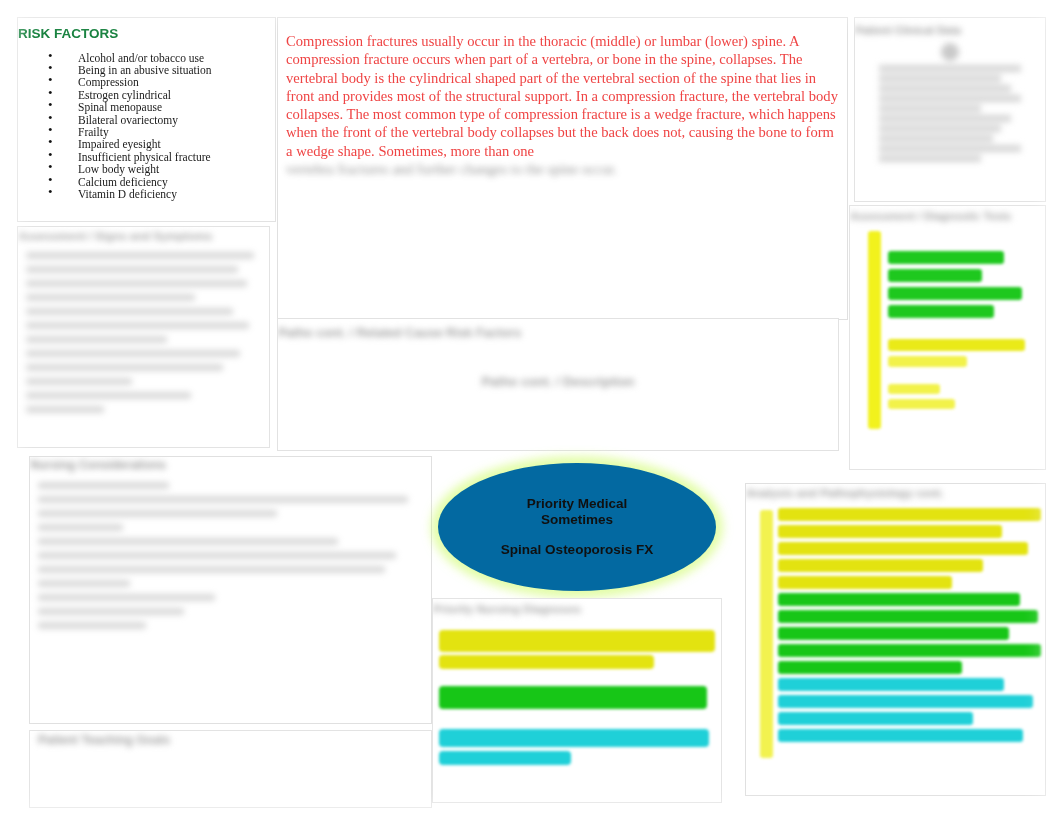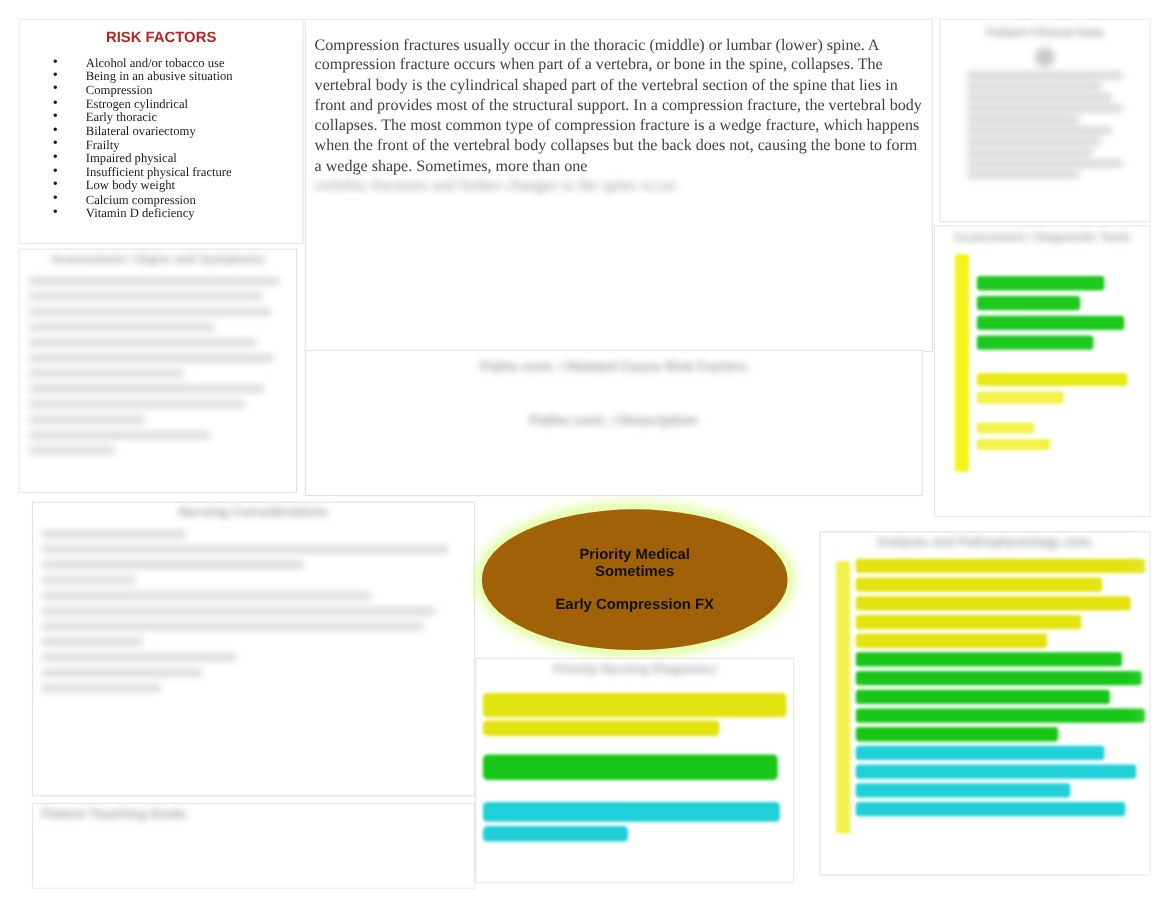--- a/index.html
+++ b/index.html
@@ -29,22 +29,21 @@
     position: absolute;
     background: #ffffff;
     border: 1px solid #d4d4d4;
     box-sizing: border-box;
     overflow: hidden;
   }
   .panel-title {
     font-family: "Liberation Sans", sans-serif;
     font-weight: bold;
     font-size: 13px;
-    text-align: center;
-    color: #b91c1c;
+    color: #15803d;
     line-height: 1.15;
   }
 
   
   .blur-sm  { filter: blur(1.6px); }
   .blur-md  { filter: blur(3.2px); }
 
   
   #risk-panel {
     left: 17px; top: 17px;
@@ -87,21 +86,21 @@
   #patho-panel .panel-title {
     margin-top: 13px;
     font-size: 13.5px;
     letter-spacing: .1px;
   }
   #patho-body {
     margin: 14px 8px 0 8px;
     font-family: "Liberation Serif", serif;
     font-size: 14.6px;
     line-height: 18.3px;
-    color: #404040;
+    color: #ef4444;
     text-align: left;
   }
   #patho-tail {
     margin: 0 8px;
     font-family: "Liberation Serif", serif;
     font-size: 14.6px;
     line-height: 18.3px;
     color: #3c3c3c;
     filter: blur(3.4px);
     opacity: .55;
@@ -231,21 +230,21 @@
     color: #a0a0a0;
     text-align: left;
     padding-left: 8px;
   }
 
   
   #dx-ellipse {
     position: absolute;
     left: 438px; top: 463px;
     width: 278px; height: 128px;
-    background: #a16207;
+    background: #0369a1;
     border-radius: 50%;
     display: flex;
     flex-direction: column;
     align-items: center;
     justify-content: center;
     box-shadow: 0 0 10px 7px rgba(204,252,98,.55);
   }
   #dx-ellipse .dx-line {
     font-family: "Liberation Sans", sans-serif;
     font-weight: bold;
@@ -318,27 +317,27 @@
 
   <div class="panel" id="risk-panel">
     <div class="panel-title">
       <div>RISK FACTORS</div>
     </div>
     <ul class="risk-list">
       <li>Alcohol and/or tobacco use</li>
       <li>Being in an abusive situation</li>
       <li>Compression</li>
       <li>Estrogen cylindrical</li>
-      <li>Early thoracic</li>
+      <li>Spinal menopause</li>
       <li>Bilateral ovariectomy</li>
       <li>Frailty</li>
-      <li>Impaired physical</li>
+      <li>Impaired eyesight</li>
       <li>Insufficient physical fracture</li>
       <li>Low body weight</li>
-      <li>Calcium compression</li>
+      <li>Calcium deficiency</li>
       <li>Vitamin D deficiency</li>
     </ul>
   </div>
 
   <div class="panel" id="patho-panel">
     <div id="patho-body">Compression fractures usually occur in the thoracic (middle) or lumbar (lower) spine. A compression fracture occurs when part of a vertebra, or bone in the spine, collapses. The vertebral body is the cylindrical shaped part of the vertebral section of the spine that lies in front and provides most of the structural support. In a compression fracture, the vertebral body collapses. The most common type of compression fracture is a wedge fracture, which happens when the front of the vertebral body collapses but the back does not, causing the bone to form a wedge shape. Sometimes, more than one</div>
     <div id="patho-tail">vertebra fractures and further changes to the spine occur.</div>
   </div>
 
   <div class="panel" id="img-panel">
@@ -418,21 +417,21 @@
   </div>
 
   <div class="panel" id="botleft2-panel">
     <div class="panel-title blur-md">Patient Teaching Goals</div>
   </div>
 
   <div id="dx-ellipse">
     <div class="dx-line">Priority Medical</div>
     <div class="dx-line">Sometimes</div>
     <div class="dx-gap"></div>
-    <div class="dx-line">Early Compression FX</div>
+    <div class="dx-line">Spinal Osteoporosis FX</div>
   </div>
 
   <div class="panel" id="centerbot-panel">
     <div class="panel-title blur-md">Priority Nursing Diagnoses</div>
     <div class="cb-bars blur-sm">
       <div class="cb-bar by" style="width:100%;height:22px"></div>
       <div class="cb-bar by" style="width:78%;height:14px;margin-top:-6px"></div>
       <div style="height:8px"></div>
       <div class="cb-bar bg" style="width:97%;height:23px"></div>
       <div style="height:11px"></div>

